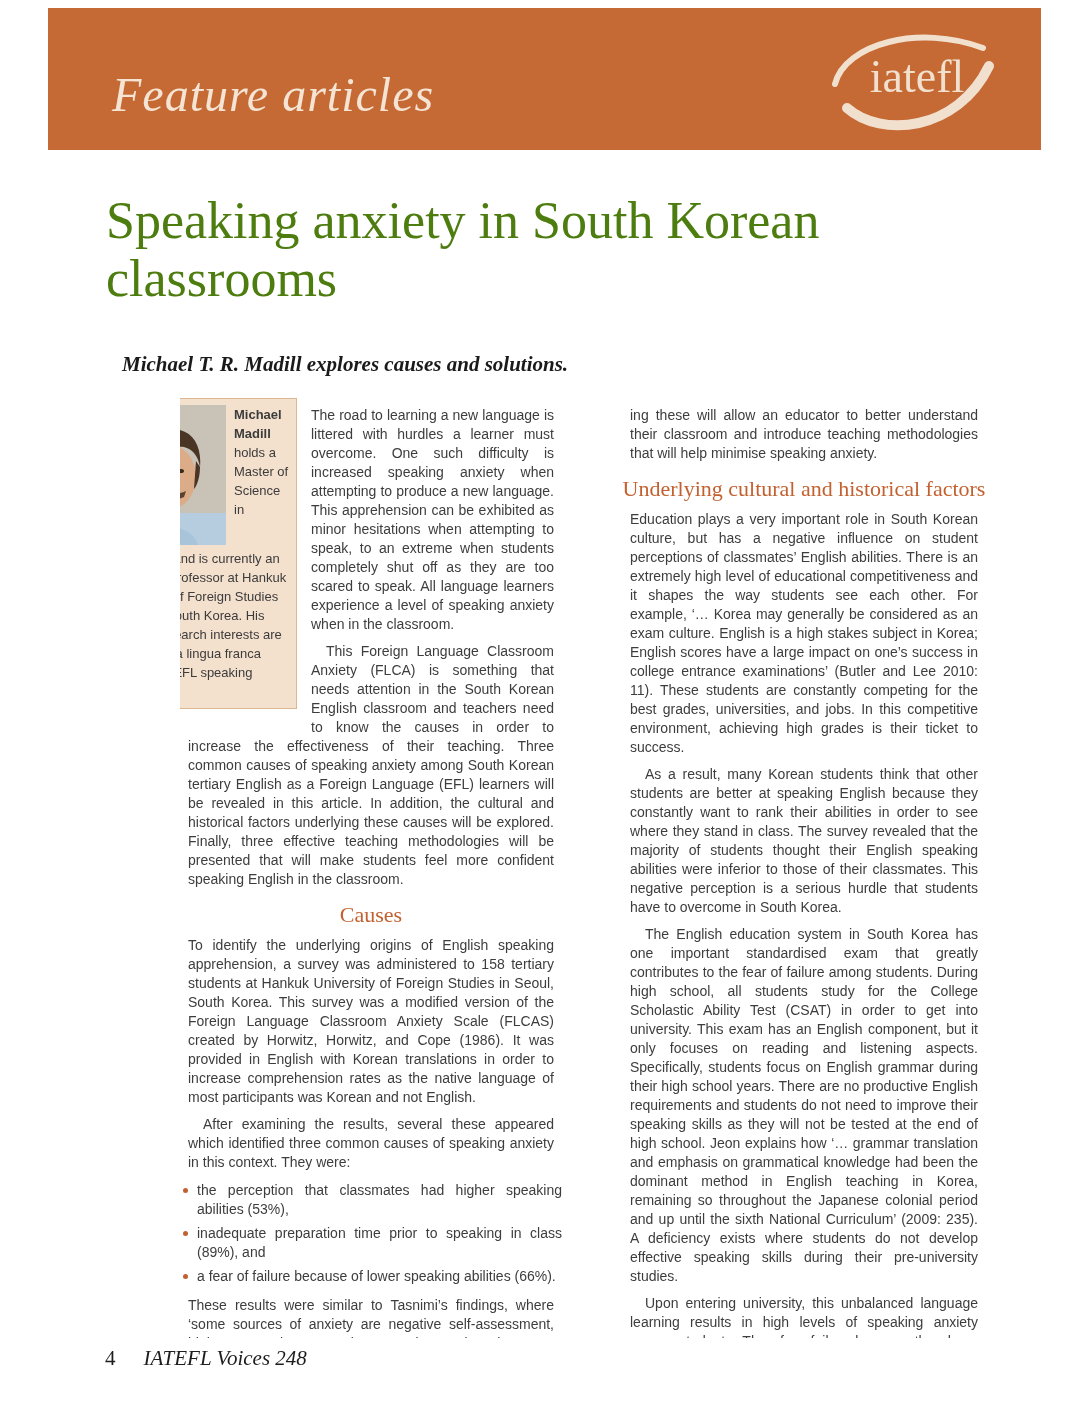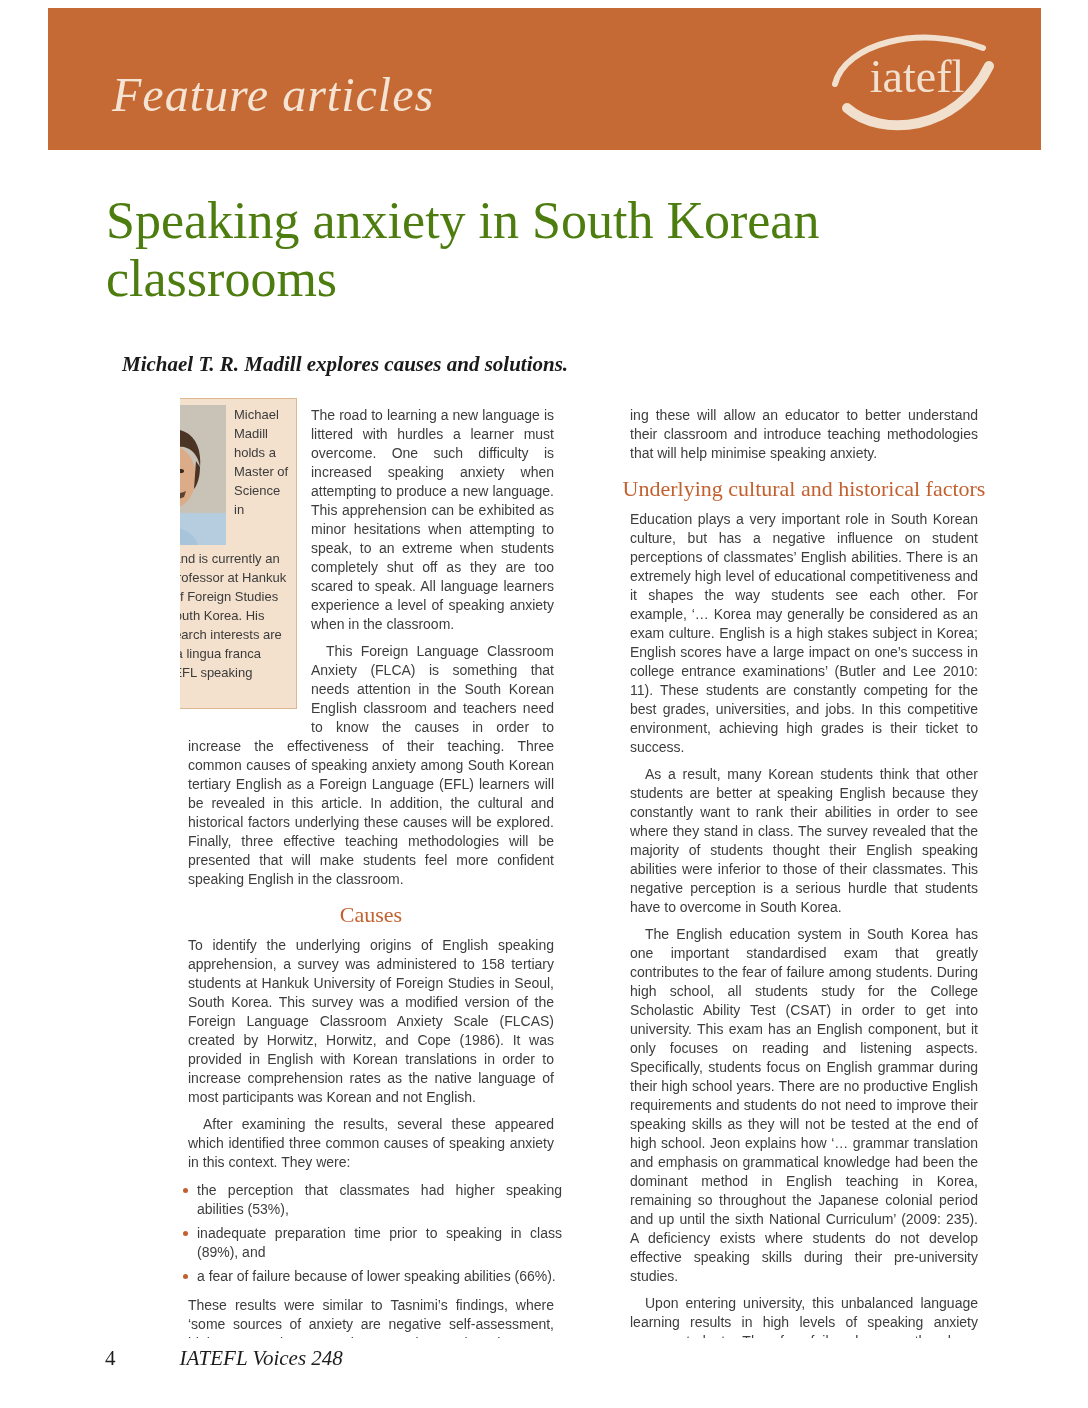--- a/index.html
+++ b/index.html
@@ -57,28 +57,28 @@
   }
 
   
   .bio-box {
     float:left; width:193px; margin-left:-76px; margin-right:14px; margin-bottom:24px;
     background:#f3e0cd; border:1px solid #ddb791; padding:6px 7px 7px 7px;
     box-sizing:border-box; text-align:left;
   }
   .bio-box .photo { float:left; width:114px; height:140px; margin:0 8px 4px 0; display:block; }
   .bio-text { font-size:13px; line-height:16.5px; color:#3c3c3c; }
-  .bio-name { font-weight:normal;text-align:center; }
+  .bio-name { font-weight:bold;text-align:center; }
 
   
   .footer {
     position:absolute; left:105px; top:1346px;
     font-family:"Liberation Serif", serif; font-size:21px; color:#1d1d1d;
   }
-  .footer .journal { font-style:italic; margin-left:64px; }
+  .footer .journal { font-style:italic; margin-left:28px; }
 </style>
 </head>
 <body>
 
 <div class="page">
 
   <div class="banner">
     <div class="banner-title">Feature articles</div>
     <svg class="logo" viewBox="0 0 196 124">
       <path d="M16,66 C26,26 100,6 164,30" fill="none" stroke="#f2e0cf" stroke-width="6" stroke-linecap="round"></path>

